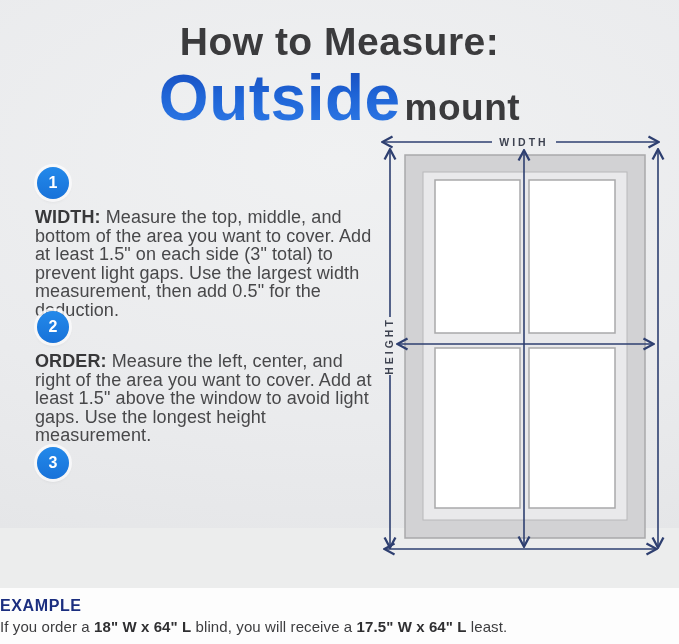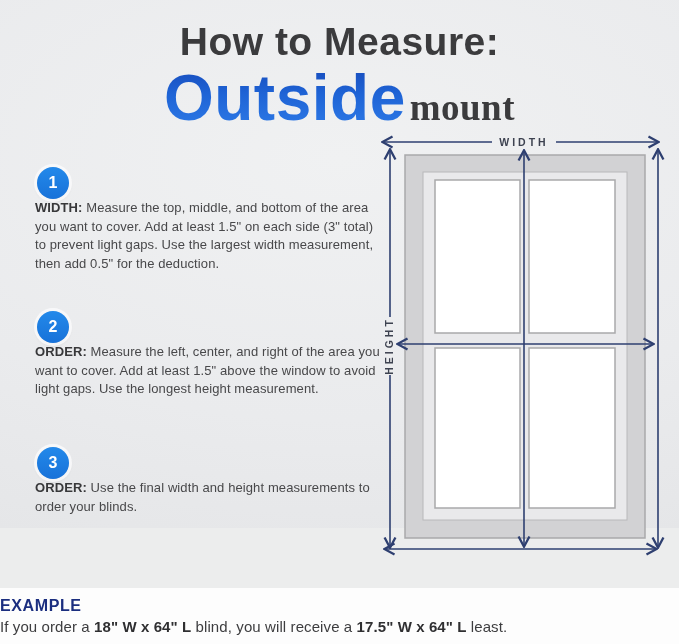--- a/index.html
+++ b/index.html
@@ -20,38 +20,38 @@
     font-size:39px;font-weight:600;color:#3b3b3d;letter-spacing:0.5px;
   }
   .title-line2{margin-top:2px;}
   .title-highlight{
     font-size:64px;font-weight:800;letter-spacing:0.5px;
     background:linear-gradient(180deg,#1648b8 0%,#1f64d6 45%,#2f7ce8 100%);
     -webkit-background-clip:text;background-clip:text;
     -webkit-text-fill-color:transparent;color:#1d5ed4;
   }
   .title-rest{
-    font-size:37px;font-weight:600;color:#3b3b3d;margin-left:4px;letter-spacing:0.5px;font-family:Liberation Serif, serif;
+    font-size:37px;font-weight:600;color:#3b3b3d;margin-left:4px;letter-spacing:0.5px;
   }
   
   .steps{position:absolute;left:35px;top:167px;width:348px;}
   .step{position:absolute;left:0;}
   .step-1{top:0;}
   .step-2{top:144px;}
   .step-3{top:280px;}
   .step-badge{
     width:32px;height:32px;border-radius:50%;
     background:linear-gradient(180deg,#2389ea 0%,#1872d9 100%);
     color:#ffffff;font-size:16px;font-weight:700;
     display:flex;align-items:center;justify-content:center;
     box-shadow:0 0 0 3px rgba(250,250,251,0.85), 0 2px 4px rgba(0,0,0,0.12);
     margin-left:2px;
   }
   .step-text{
-    font-size:13px;line-height:18.6px;color:#48484a;
+    margin-top:9px;font-size:18px;line-height:18.6px;color:#48484a;
     letter-spacing:0.1px;
   }
   .step-label{font-weight:700;color:#38383a;}
   
   .diagram{position:absolute;left:375px;top:128px;width:300px;height:435px;}
   
   .example{
     position:absolute;left:0;top:588px;width:679px;height:56px;
     background:#fdfdfd;text-align:left;
   }
@@ -88,24 +88,20 @@
     <div class="step step-2">
       <div class="step-badge">2</div>
       <div class="step-text">
         <span class="step-label">ORDER:</span>
         <span>Measure the left, center, and right of the area you want to cover. Add at least 1.5" above the window to avoid light gaps. Use the longest height measurement.</span>
       </div>
     </div>
 
     <div class="step step-3">
       <div class="step-badge">3</div>
-      <div class="step-text">
-        <span class="step-label">ORDER:</span>
-        <span>Use the final width and height measurements to order your blinds.</span>
-      </div>
     </div>
 
   </div>
 
   <div class="diagram">
     <svg width="300" height="435" viewBox="0 0 300 435">
       <defs>
         <marker id="ah" viewBox="0 0 10 10" refX="8.5" refY="5" markerWidth="8.5" markerHeight="8.5" orient="auto-start-reverse">
           <path d="M1.5,1 L9,5 L1.5,9" fill="none" stroke="#2e3f70" stroke-width="1.7"></path>
         </marker>

